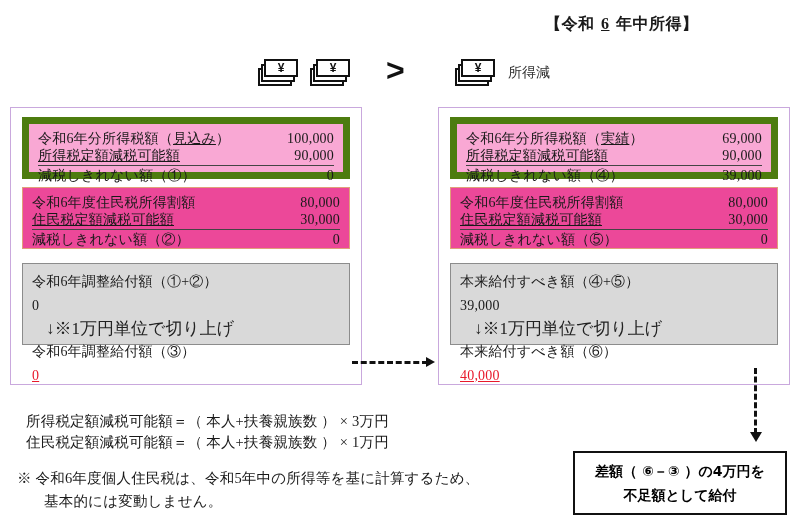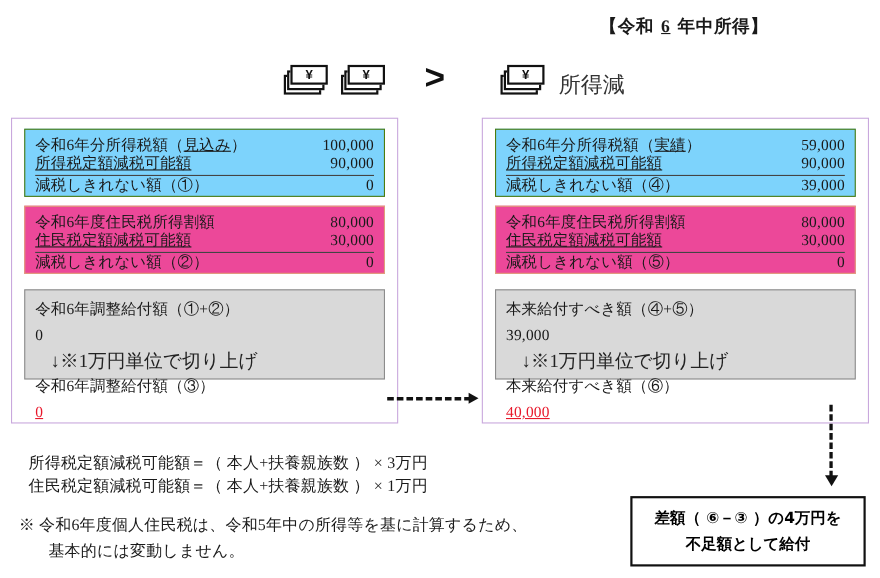--- a/index.html
+++ b/index.html
@@ -40,36 +40,36 @@
   #money-b{left:310px;top:58px;}
   #money-c{left:455px;top:58px;}
 
   #gt-sign{
     position:absolute;left:386px;top:54px;
     font-family:"Liberation Sans",sans-serif;
     font-size:32px;font-weight:bold;color:#111;line-height:1;
   }
   #income-down-label{
     position:absolute;left:508px;top:64px;
-    font-size:20px;color:#333;white-space:nowrap;
+    font-size:14px;color:#333;white-space:nowrap;
   }
 
   
   .panel{
     position:absolute;top:107px;width:352px;height:278px;
     border:1px solid #c9a8dd;background:#fff;box-sizing:border-box;
   }
   #panel-left{left:10px;}
   #panel-right{left:438px;}
 
   .box{
     position:absolute;left:11px;width:328px;box-sizing:border-box;
     padding:6px 9px 7px 9px;
   }
-  .box.blue{background:#7dd3fc;border:1px solid #4d7c0f;top:9px;height:62px;}
+  .box.blue{background:#f9a8d4;border:7px solid #4d7c0f;top:9px;height:62px;}
   .box.orange{background:#ec4899;border:1px solid #e0a07a;top:79px;height:62px;}
   .box.gray{background:#d9d9d9;border:1px solid #8c8c8c;top:155px;height:82px;}
 
   .row{
     display:flex;align-items:baseline;justify-content:space-between;
     font-size:14px;line-height:17px;white-space:nowrap;
   }
   .row .lbl{letter-spacing:.2px;}
   .row .val{font-family:"Liberation Serif",serif;letter-spacing:.2px;}
   .row.ruled{border-bottom:1px solid #444;padding-bottom:1px;margin-bottom:1px;}
@@ -205,21 +205,21 @@
       </div>
     </div>
 
   </div>
 
   <div class="panel" id="panel-right">
 
     <div class="box blue">
       <div class="row">
         <span class="lbl">令和6年分所得税額（<span class="ul">実績</span>）</span>
-        <span class="val">59,000</span>
+        <span class="val">69,000</span>
       </div>
       <div class="row ruled">
         <span class="lbl ul">所得税定額減税可能額</span>
         <span class="val">90,000</span>
       </div>
       <div class="row">
         <span class="lbl">減税しきれない額（④）</span>
         <span class="val">39,000</span>
       </div>
     </div>

